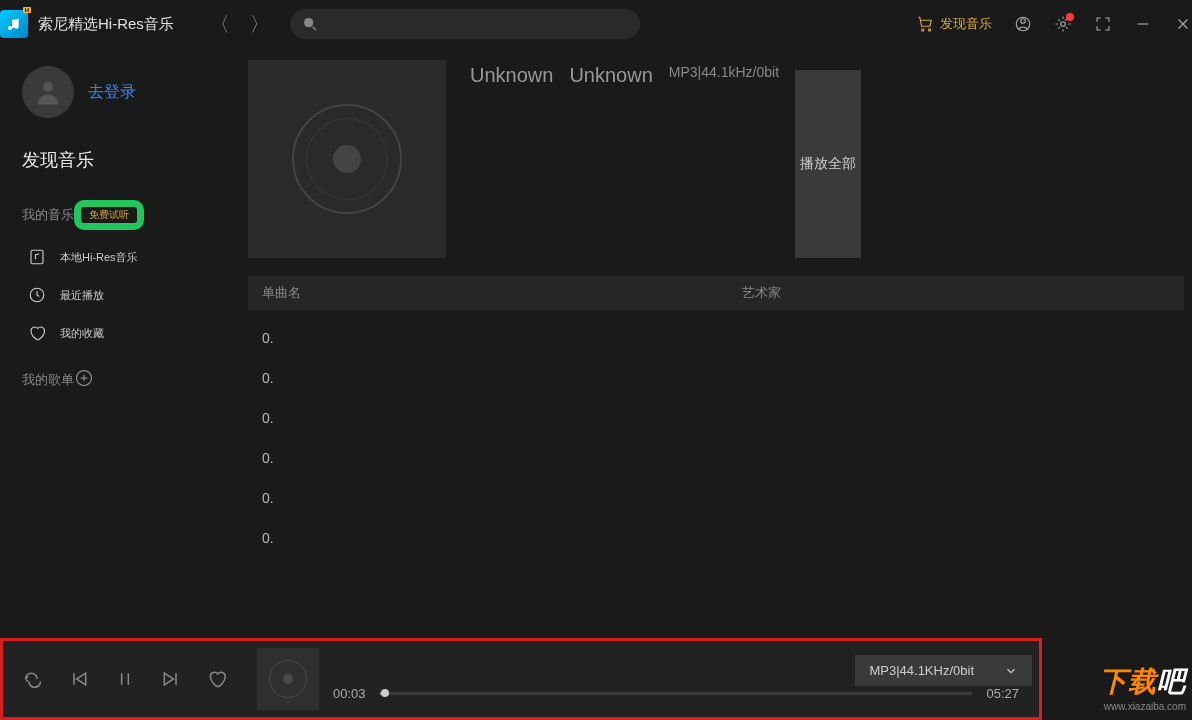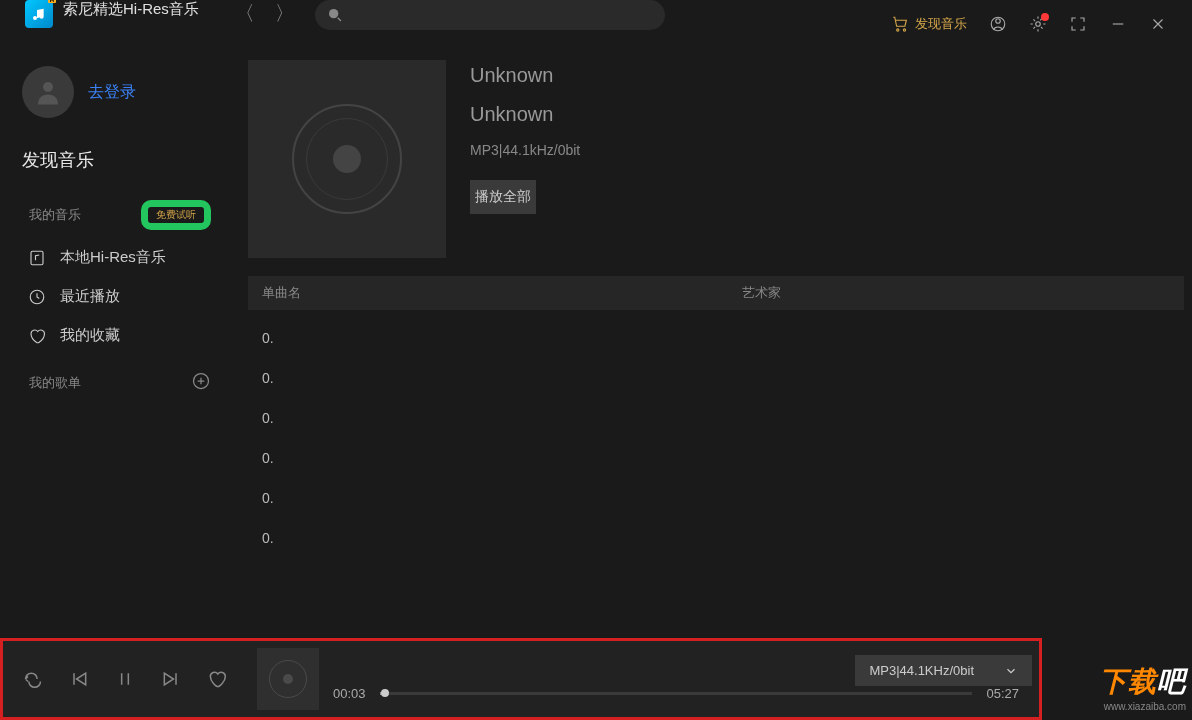--- a/index.html
+++ b/index.html
@@ -1,17 +1,17 @@
 <!DOCTYPE html>
 <html><head>
 <meta charset="utf-8">
 <style>
 *{margin:0;padding:0;box-sizing:border-box;font-family:"Microsoft YaHei",Arial,sans-serif}
 body{background:#1a1a1a;color:#ccc;width:1192px;height:720px;overflow:hidden;position:relative}
-.titlebar{height:48px;display:flex;padding:0 25px;background:#1a1a1a}
+.titlebar{height:48px;display:flex;align-items:center;padding:0 0;background:#1a1a1a}
 .logo{width:28px;height:28px;background:linear-gradient(135deg,#00c8ff,#0088cc);border-radius:4px;display:flex;align-items:center;justify-content:center;position:relative}
 .logo::after{content:"H";position:absolute;top:-3px;right:-3px;background:#ffb020;color:#000;font-size:6px;padding:0 2px;border-radius:1px;font-weight:bold}
 .logo svg{width:16px;height:16px;fill:#fff}
 .app-title{margin-left:10px;font-size:15px;color:#e0e0e0}
 .nav-arrows{margin-left:36px;display:flex;gap:20px}
 .nav-arrow{color:#888;cursor:pointer;font-size:20px}
 .search{margin-left:20px;width:350px;height:30px;background:#2a2a2a;border-radius:15px;display:flex;align-items:center;padding:0 12px}
 .search svg{width:16px;height:16px;fill:#888}
 .search input{background:transparent;border:none;outline:none;color:#ccc;margin-left:8px;flex:1;font-size:13px}
 .titlebar-right{margin-left:auto;display:flex;align-items:center;gap:22px}
@@ -19,33 +19,33 @@
 .icon-btn{cursor:pointer;color:#aaa;display:flex;align-items:center;justify-content:center;position:relative}
 .icon-btn svg{width:18px;height:18px;stroke:#aaa;fill:none;stroke-width:1.5}
 .red-dot{position:absolute;top:-2px;right:-2px;width:8px;height:8px;background:#ff3838;border-radius:50%}
 .main{display:flex;height:calc(100% - 48px - 82px)}
 .sidebar{width:240px;padding:12px 0}
 .login{display:flex;align-items:center;gap:14px;padding:6px 22px 18px}
 .avatar{width:52px;height:52px;background:#3a3a3a;border-radius:50%;display:flex;align-items:center;justify-content:center}
 .avatar svg{width:30px;height:30px;fill:#555}
 .login-text{font-size:16px;color:#3b82f6;cursor:pointer}
 .nav-item{padding:12px 22px;font-size:18px;color:#e8e8e8;cursor:pointer}
-.section-header{display:flex;align-items:center;justify-content:space-between;padding:16px 29px 8px;color:#888;font-size:13px}
+.section-header{display:flex;align-items:center;padding:16px 22px 8px;color:#888;font-size:13px}
 .trial-badge{border:7px solid #22c55e;color:#d4a649;border-radius:10px;padding:1px 8px;font-size:10px;cursor:pointer}
-.sub-item{display:flex;align-items:center;gap:14px;padding:10px 28px;color:#ccc;font-size:15px;cursor:pointer}
+.sub-item{display:flex;align-items:center;gap:14px;padding:10px 28px;color:#ccc;font-size:11px;cursor:pointer}
 .sub-item svg{width:18px;height:18px;stroke:#ccc;fill:none;stroke-width:1.5}
 .add-icon{cursor:pointer}
 .add-icon svg{width:20px;height:20px;stroke:#888;fill:none;stroke-width:1.5}
 .content{flex:1;padding:12px 8px 0 8px;overflow:hidden}
 .album-header{display:flex;gap:24px;padding-bottom:18px}
 .album-art{width:198px;height:198px;background:#2a2a2a;display:flex;align-items:center;justify-content:center}
 .disc{width:110px;height:110px;border:2px solid #444;border-radius:50%;display:flex;align-items:center;justify-content:center;position:relative}
 .disc::before{content:"";position:absolute;width:80px;height:80px;border:1px solid #3a3a3a;border-radius:50%}
 .disc::after{content:"";width:28px;height:28px;background:#444;border-radius:50%}
-.album-info{display:flex;flex-direction:column;gap:16px;padding-top:4px}
+.album-info{display:flex;gap:16px;padding-top:4px}
 .album-title{font-size:20px;color:#999}
 .album-artist{font-size:20px;color:#999}
 .album-format{font-size:14px;color:#888}
 .play-all-btn{background:#3a3a3a;color:#ccc;border:none;padding:8px 5px;font-size:14px;cursor:pointer;width:fit-content;margin-top:6px}
 .track-table-header{display:flex;background:#262626;padding:8px 14px;font-size:13px;color:#888}
 .col-title{width:480px}
 .col-artist{flex:1}
 .track-list{padding:8px 14px}
 .track-row{padding:12px 0;font-size:14px;color:#bbb}
 .player{position:absolute;bottom:0;left:0;right:150px;height:82px;background:#222;display:flex;align-items:center;padding:8px 20px;border:3px solid #d42020}

